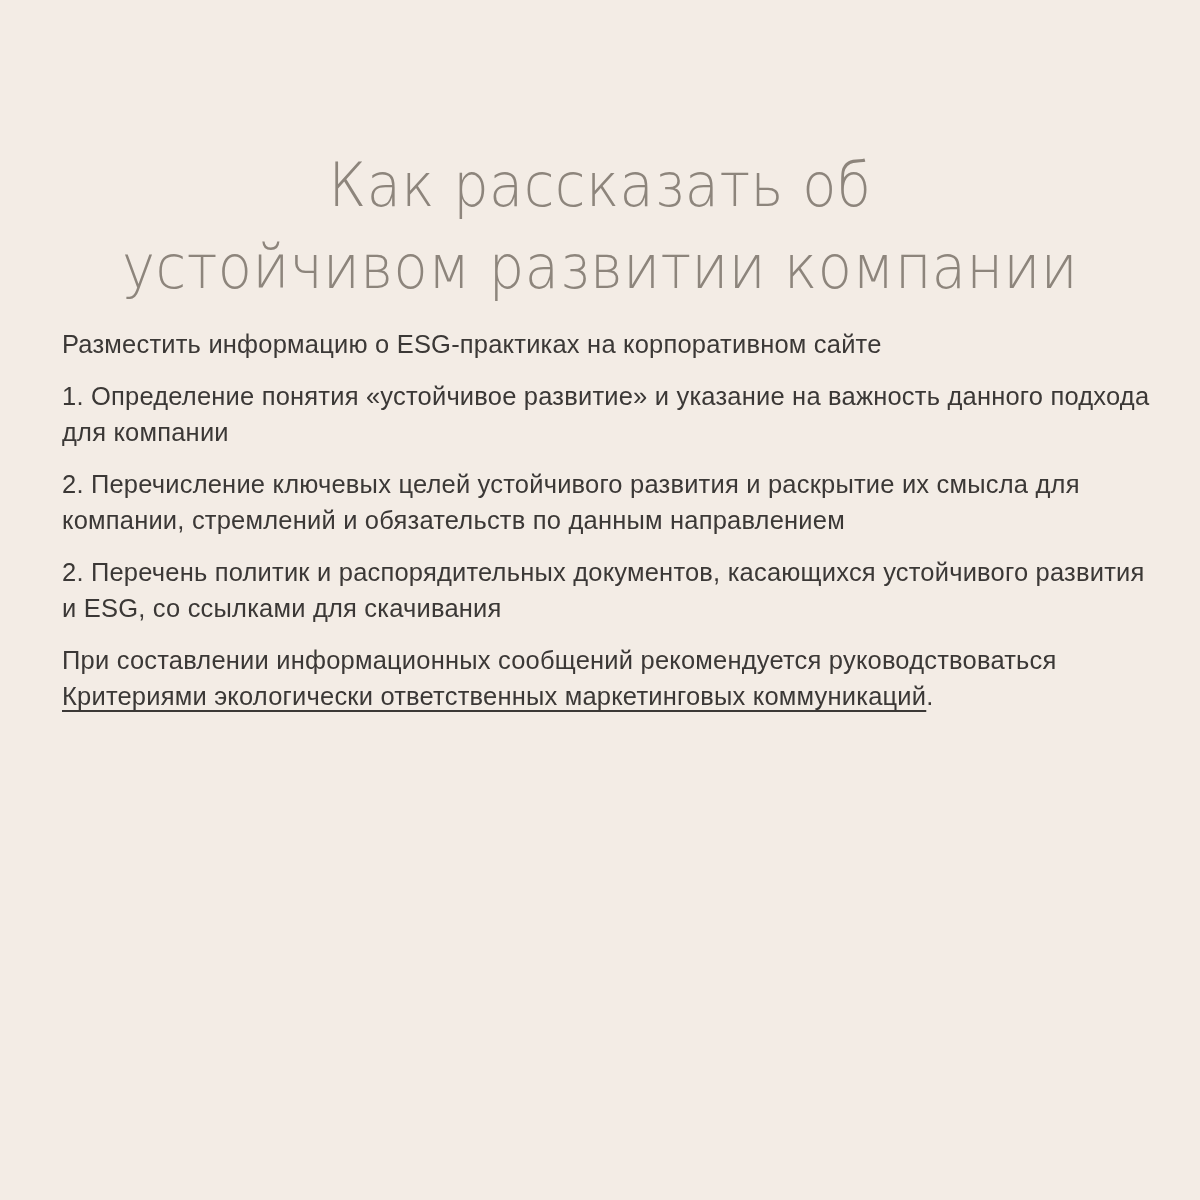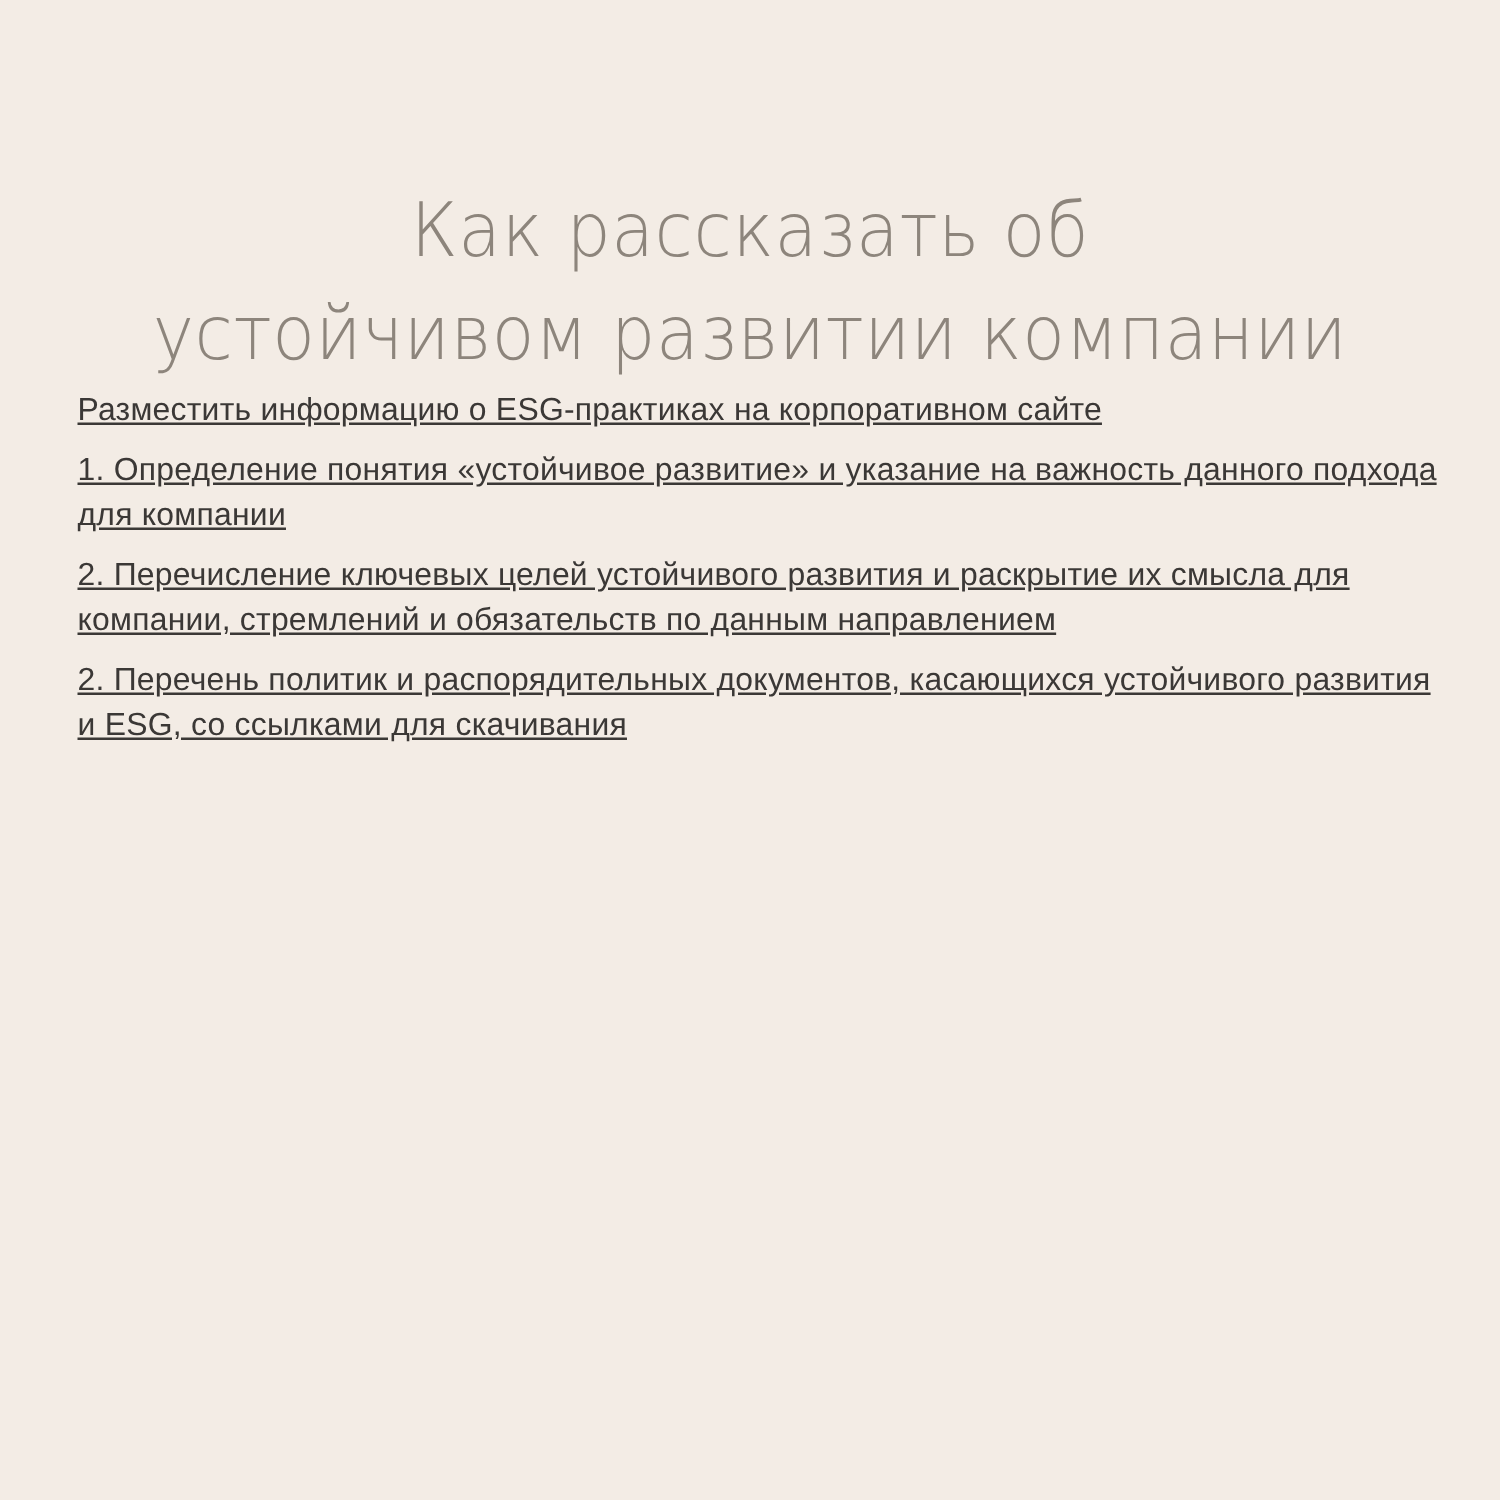--- a/index.html
+++ b/index.html
@@ -34,22 +34,21 @@
       position: absolute;
       left: 62px;
       top: 310px;
       width: 1090px;
       color: #3b3836;
       font-size: 25.5px;
       line-height: 36px;
       letter-spacing: 0.2px;
     }
     .para {
-      margin: 0 0 12px 0;
-      text-decoration: underline;
+      margin: 16px 0 12px 0;
     }
     .link {
       color: #3b3836;
       text-decoration: underline;
       text-decoration-thickness: 1.5px;
       text-underline-offset: 5px;
       cursor: pointer;
     }
   </style>
 </head>
@@ -58,13 +57,14 @@
 <h1 class="title">
   <span>Как рассказать об</span>
   <span>устойчивом развитии компании</span>
 </h1>
 
 <div class="body">
   <p class="para">Разместить информацию о ESG-практиках на корпоративном сайте</p>
   <p class="para">1. Определение понятия «устойчивое развитие» и указание на важность данного подхода для компании</p>
   <p class="para">2. Перечисление ключевых целей устойчивого развития и раскрытие их смысла для компании, стремлений и обязательств по данным направлением</p>
   <p class="para">2. Перечень политик и распорядительных документов, касающихся устойчивого развития и ESG, со ссылками для скачивания</p>
+  <p class="para"><span>При составлении информационных сообщений рекомендуется руководствоваться </span><a class="link">Критериями экологически ответственных маркетинговых коммуникаций</a><span>.</span></p>
 </div>
 
 </body></html>

